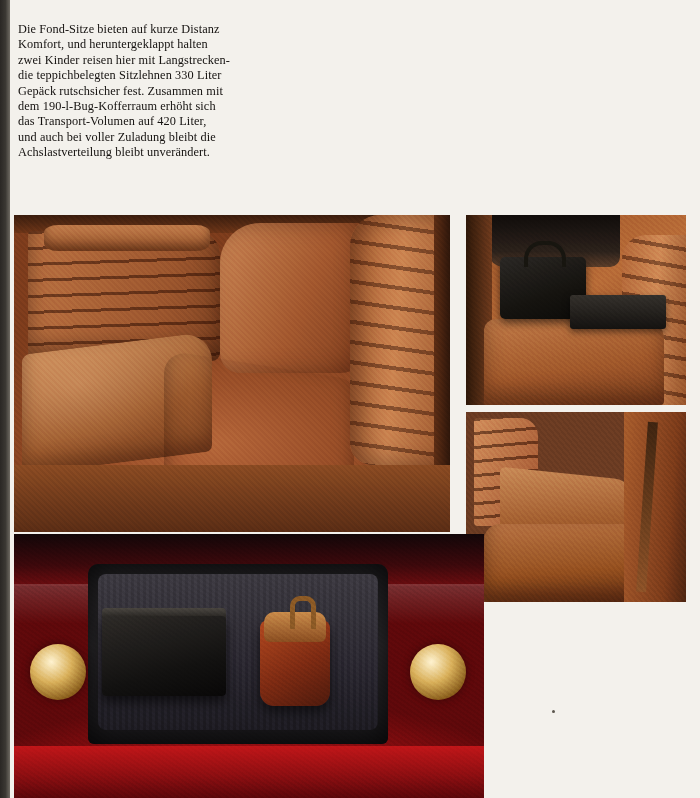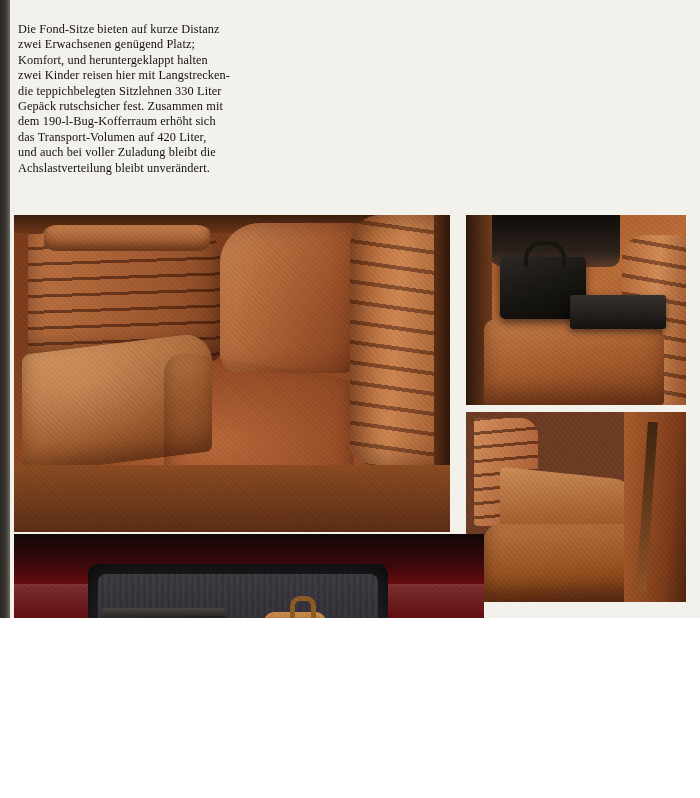--- a/index.html
+++ b/index.html
@@ -3,21 +3,21 @@
 <meta charset="utf-8">
 <style>
   html, body {
     margin: 0;
     padding: 0;
     background: #ffffff;
   }
   #page {
     position: relative;
     width: 700px;
-    height: 618px;
+    height: 798px;
     background: #f3f1ec;
     overflow: hidden;
     font-family: "Liberation Serif", serif;
   }
   
   .left-band {
     position: absolute;
     left: 0;
     top: 0;
     width: 10px;
@@ -321,21 +321,20 @@
 </style>
 </head>
 <body>
 
 <div id="page">
 
   <div class="left-band"></div>
 
   <div class="caption">
     <p>Die Fond-Sitze bieten auf kurze Distanz</p>
-    <p>zwei Erwachsenen genügend Platz;</p>
     <p>Komfort, und heruntergeklappt halten</p>
     <p>zwei Kinder reisen hier mit Langstrecken-</p>
     <p>die teppichbelegten Sitzlehnen 330 Liter</p>
     <p>Gepäck rutschsicher fest. Zusammen mit</p>
     <p>dem 190-l-Bug-Kofferraum erhöht sich</p>
     <p>das Transport-Volumen auf 420 Liter,</p>
     <p>und auch bei voller Zuladung bleibt die</p>
     <p>Achslastverteilung bleibt unverändert.</p>
   </div>
 

